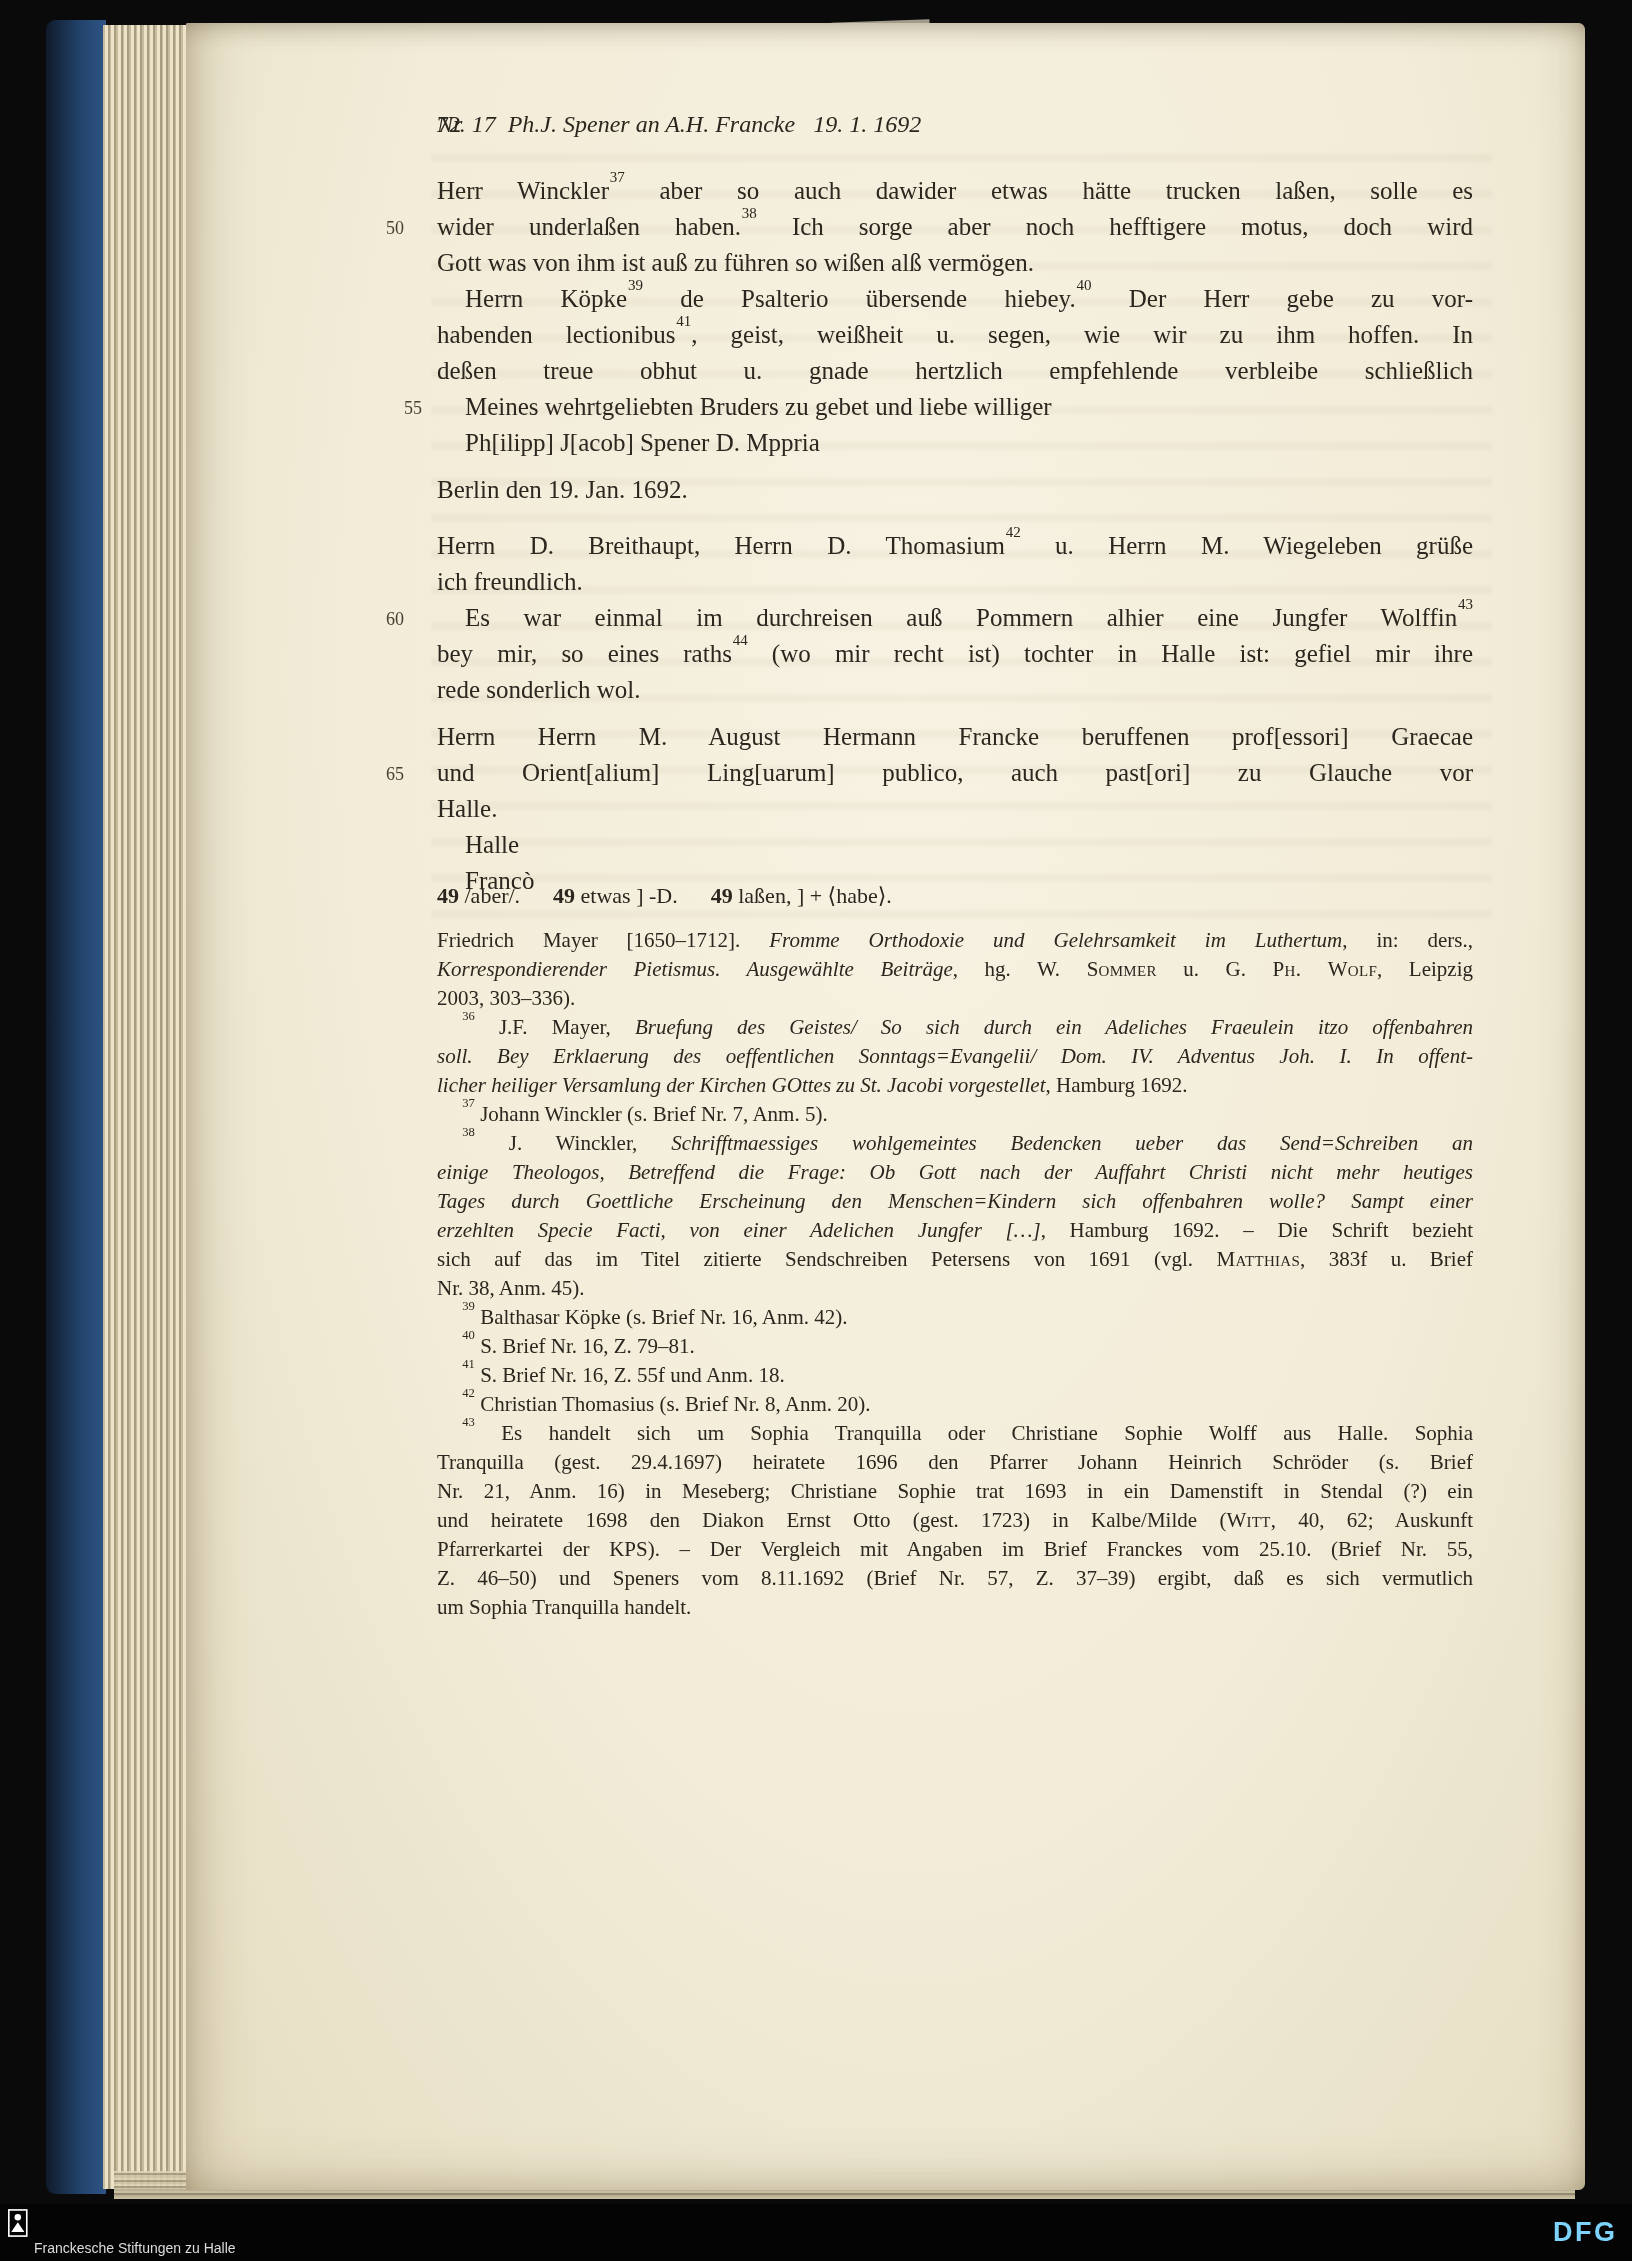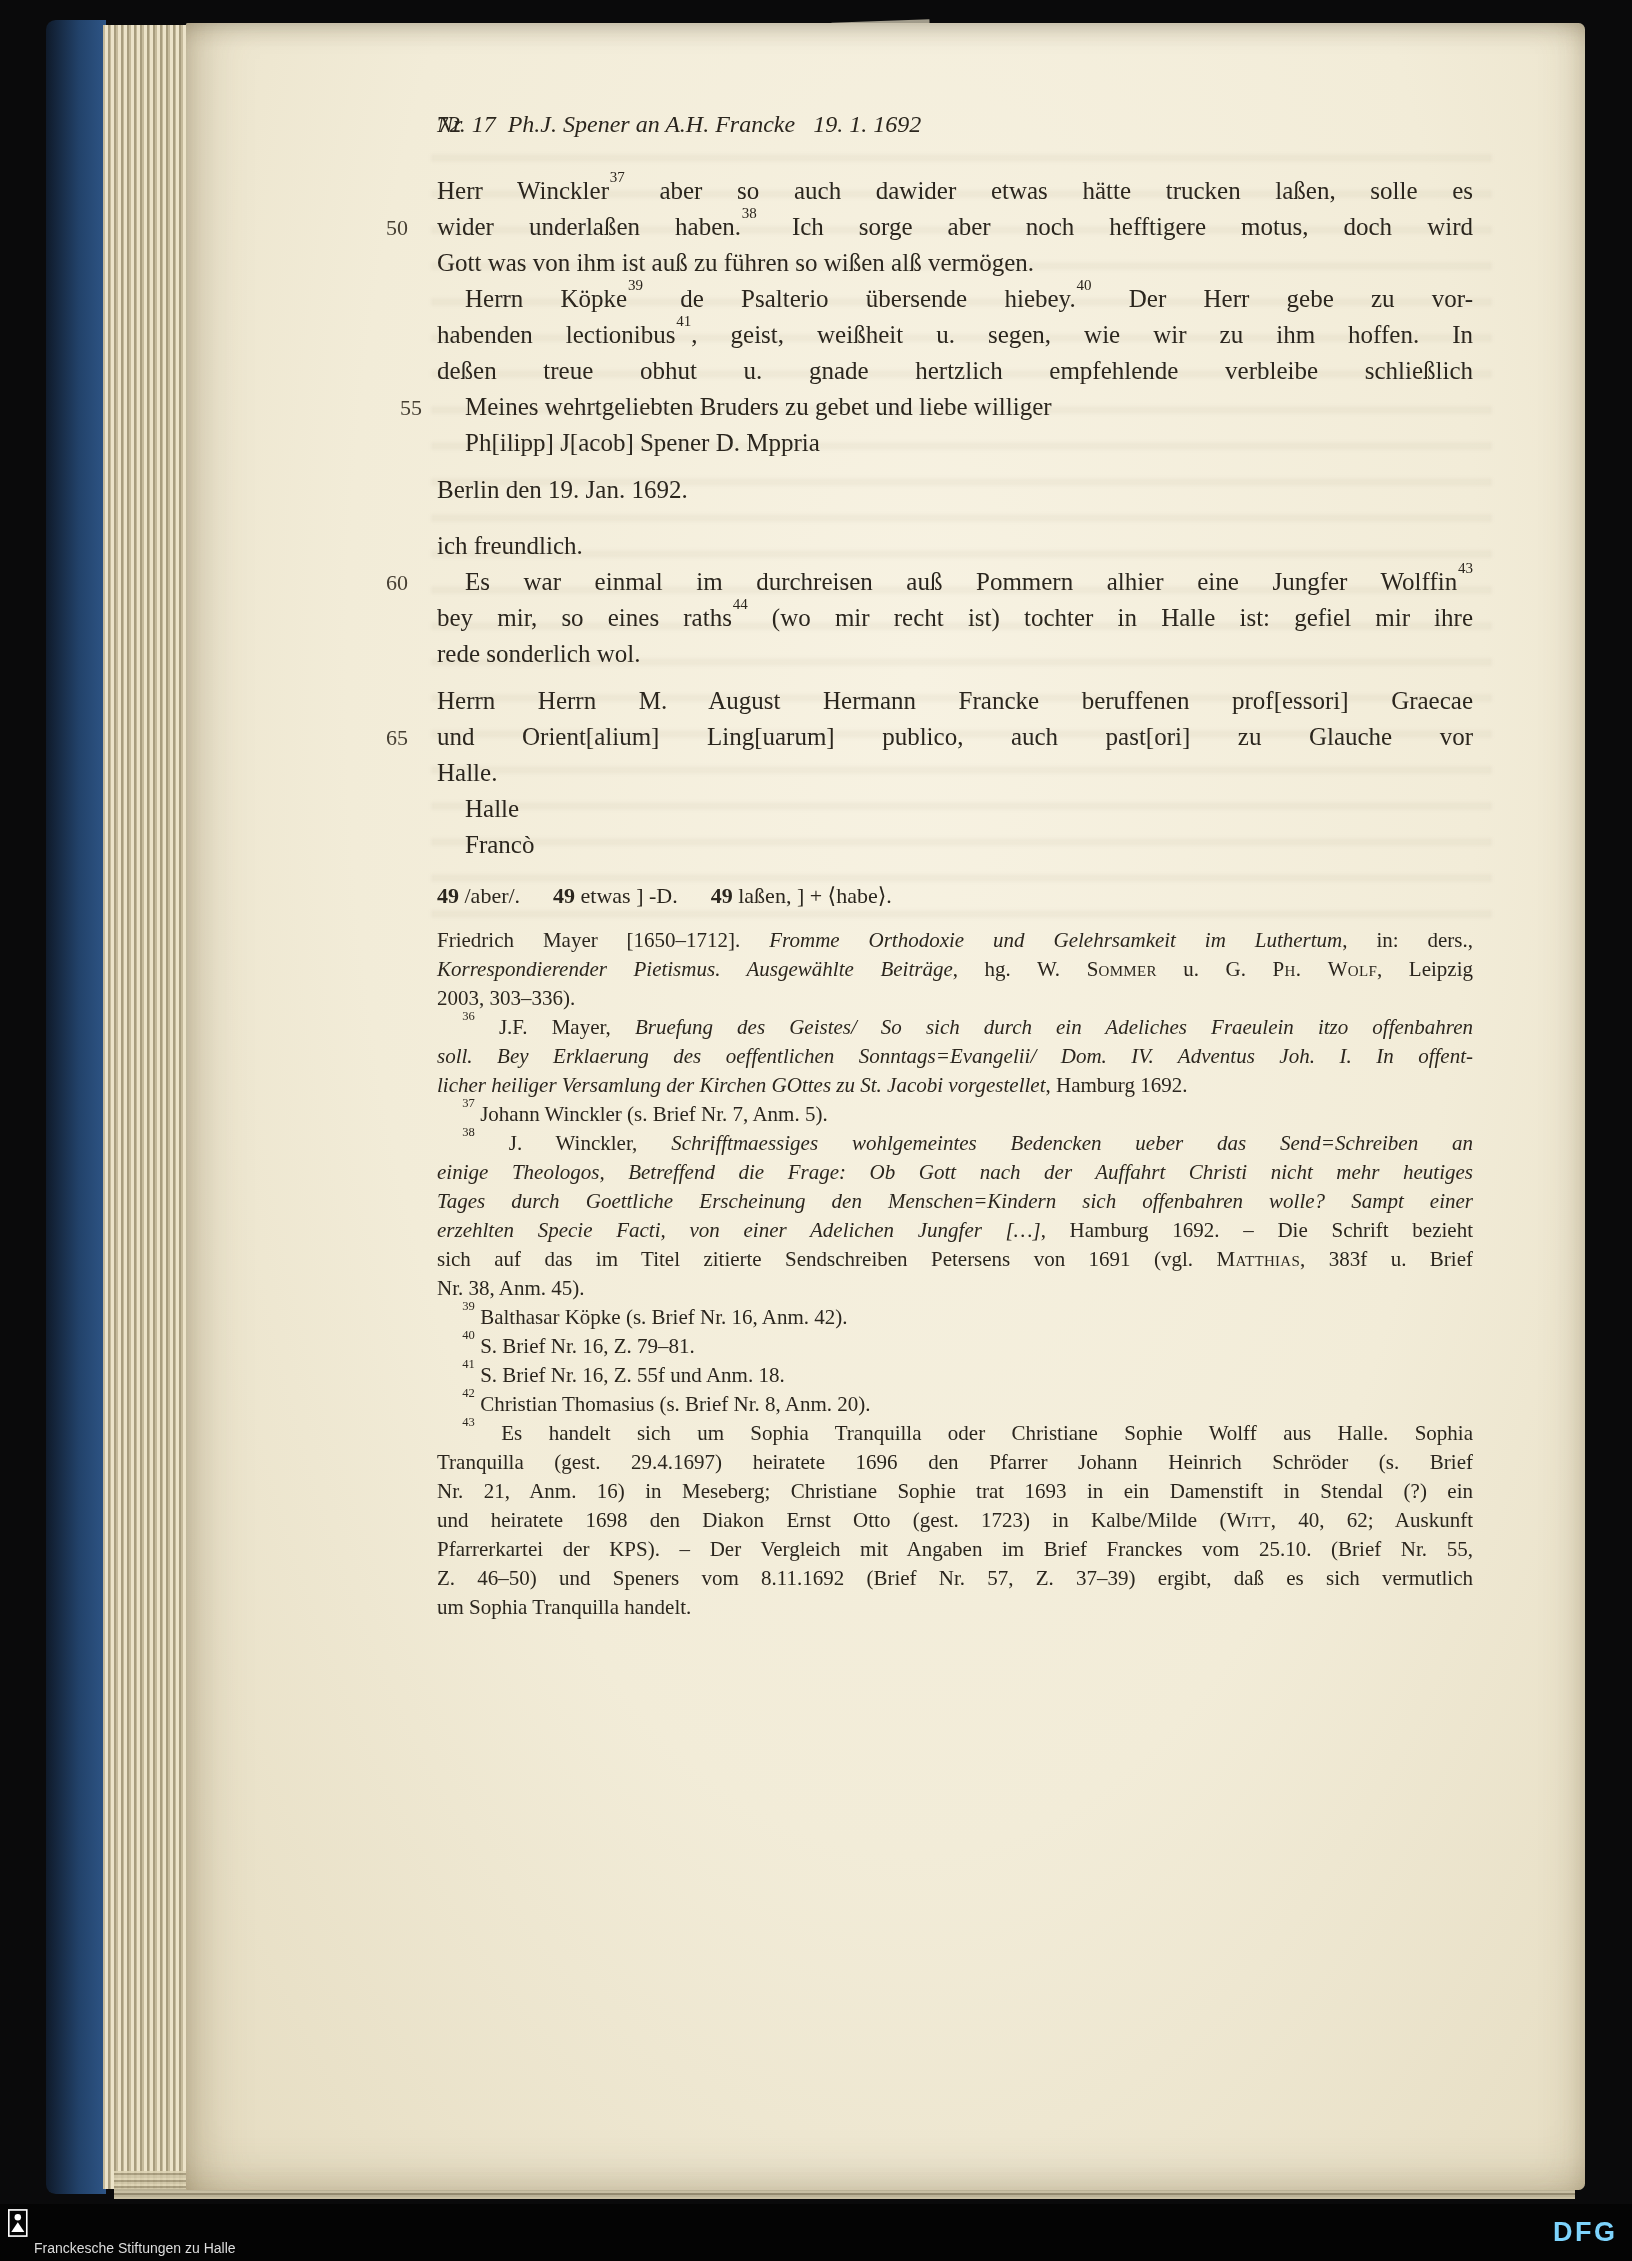--- a/index.html
+++ b/index.html
@@ -49,21 +49,21 @@
   .page-header { position:absolute; left:251px; top:88px; width:1036px; height:33px; font-size:24px; }
   .pageno { position:absolute; left:0; top:0; }
   .running-title { display:block; font-style:italic; }
 
   .letter { position:absolute; left:251px; top:122px; width:1036px; font-size:25px; line-height:36px;margin-top:28px; }
   .tline { position:relative; }
   .tline.full { text-align:justify; text-align-last:justify; }
   .tline.indent { text-indent:28px; }
   .lineno {
     position:absolute; left:-51px; top:0.8px; width:36px; text-align:right;
-    font-size:22px; color:#474034; text-indent:0;
+    font-size:18px; color:#474034; text-indent:0;
   }
   sup { font-size:.6em; line-height:0; position:relative; top:-.5em; margin-left:0.8px; }
   em { font-style:italic; }
   .sc { font-variant:small-caps; letter-spacing:0.3px; }
   b { font-weight:bold; }
 
   .apparatus { position:absolute; left:251px; top:856px; width:1036px; font-size:22px; line-height:33px; }
 
   .footnotes { position:absolute; left:251px; top:903px; width:1036px; font-size:21px; line-height:29px; }
   .footnotes .tline.indent { text-indent:24.5px; }
@@ -101,20 +101,21 @@
         <div class="tline full"><span class="lineno">50</span>wider underlaßen haben.<sup>38</sup> Ich sorge aber noch hefftigere motus, doch wird</div>
         <div class="tline">Gott was von ihm ist auß zu führen so wißen alß vermögen.</div>
         <div class="tline indent full">Herrn Köpke<sup>39</sup> de Psalterio übersende hiebey.<sup>40</sup> Der Herr gebe zu vor-</div>
         <div class="tline full">habenden lectionibus<sup>41</sup>, geist, weißheit u. segen, wie wir zu ihm hoffen. In</div>
         <div class="tline full">deßen treue obhut u. gnade hertzlich empfehlende verbleibe schließlich</div>
         <div class="tline indent"><span class="lineno">55</span>Meines wehrtgeliebten Bruders zu gebet und liebe williger</div>
         <div class="tline indent">Ph[ilipp] J[acob] Spener D. Mppria</div>
         <div style="height: 11.4px;"></div>
         <div class="tline">Berlin den 19. Jan. 1692.</div>
         <div style="height: 19.6px;"></div>
+        <div class="tline full">Herrn D. Breithaupt, Herrn D. Thomasium<sup>42</sup> u. Herrn M. Wiegeleben grüße</div>
         <div class="tline">ich freundlich.</div>
         <div class="tline indent full"><span class="lineno">60</span>Es war einmal im durchreisen auß Pommern alhier eine Jungfer Wolffin<sup>43</sup></div>
         <div class="tline full">bey mir, so eines raths<sup>44</sup> (wo mir recht ist) tochter in Halle ist: gefiel mir ihre</div>
         <div class="tline">rede sonderlich wol.</div>
         <div style="height: 11.4px;"></div>
         <div class="tline full">Herrn Herrn M. August Hermann Francke beruffenen prof[essori] Graecae</div>
         <div class="tline full"><span class="lineno">65</span>und Orient[alium] Ling[uarum] publico, auch past[ori] zu Glauche vor</div>
         <div class="tline">Halle.</div>
         <div class="tline indent">Halle</div>
         <div class="tline indent">Francò</div>

